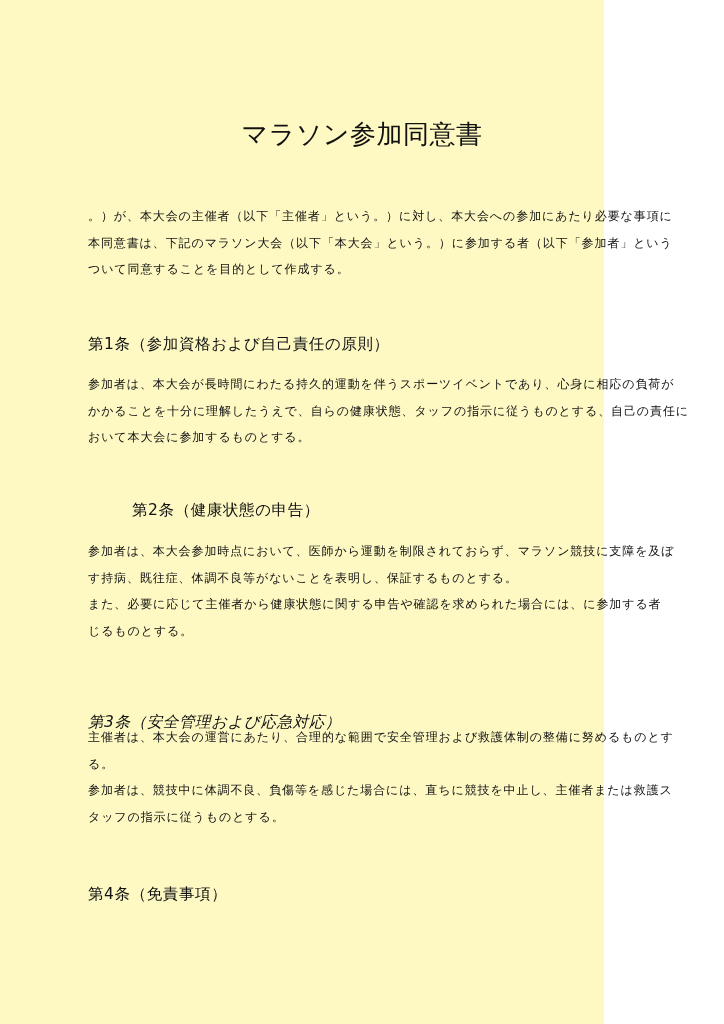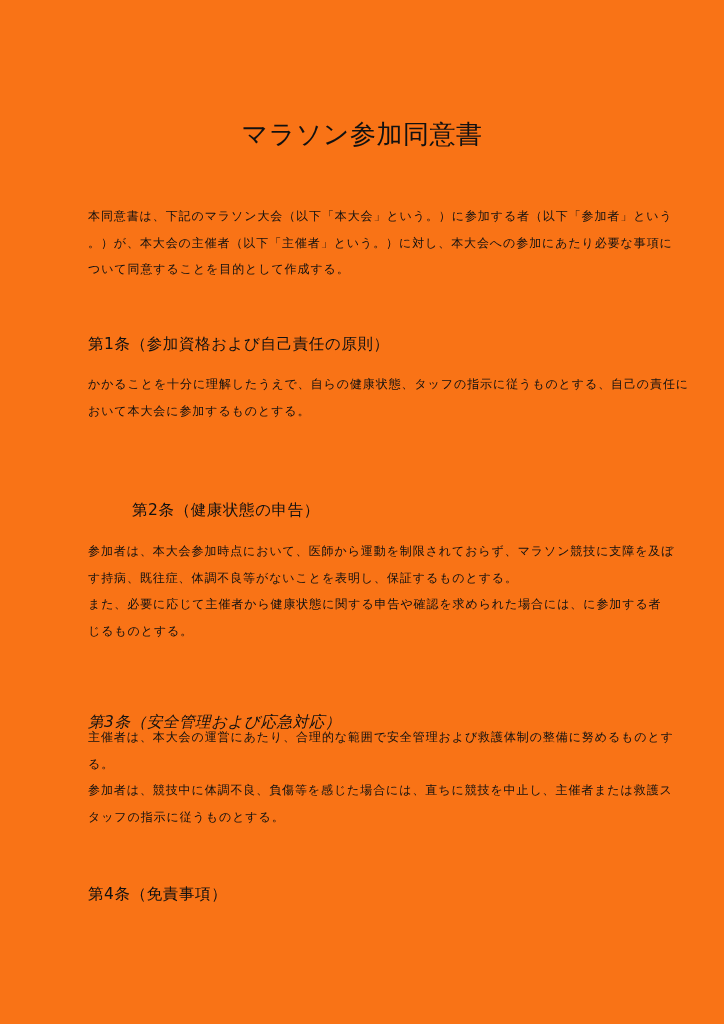--- a/index.html
+++ b/index.html
@@ -1,41 +1,42 @@
 <!DOCTYPE html>
 <html><head>
 <meta charset="utf-8">
 <style>
   html, body { margin: 0; padding: 0; background: #ffffff; }
   body { width: 724px; height: 1024px; position: relative; overflow: hidden;
          font-family: "DejaVu Sans", "Liberation Sans", sans-serif; color: #111111; }
-  .page { position: absolute; left: 0; top: 0; width: 724px; height: 1024px; background: #f97316; }
+  .page { position: absolute; left: 0; top: 0; width: 604px; height: 1024px; background: #fef9c3; }
   .title { position: absolute; top: 116px; left: 0; width: 724px; text-align: center;
            font-size: 26px; line-height: 36px; letter-spacing: 0.5px; color: #111; }
   .block { position: absolute; left: 88px; width: 560px; }
   .line { display: block; white-space: nowrap; font-size: 12px; line-height: 26.5px;
           letter-spacing: 0.9px; color: #111; }
   .heading { position: absolute; left: 88px; font-size: 15.5px; line-height: 22px;
              white-space: nowrap; letter-spacing: 0.6px; color: #111; }
 </style>
 </head>
 <body>
 
 <div class="page">
 
   <div class="title">マラソン参加同意書</div>
 
   <div class="block" style="top:203px;">
+    <span class="line">。）が、本大会の主催者（以下「主催者」という。）に対し、本大会への参加にあたり必要な事項に</span>
     <span class="line">本同意書は、下記のマラソン大会（以下「本大会」という。）に参加する者（以下「参加者」という</span>
-    <span class="line">。）が、本大会の主催者（以下「主催者」という。）に対し、本大会への参加にあたり必要な事項に</span>
     <span class="line">ついて同意することを目的として作成する。</span>
   </div>
 
   <div class="heading" style="top:333px;">第1条（参加資格および自己責任の原則）</div>
   <div class="block" style="top:371px;">
+    <span class="line">参加者は、本大会が長時間にわたる持久的運動を伴うスポーツイベントであり、心身に相応の負荷が</span>
     <span class="line">かかることを十分に理解したうえで、自らの健康状態、タッフの指示に従うものとする、自己の責任に</span>
     <span class="line">おいて本大会に参加するものとする。</span>
   </div>
 
   <div class="heading" style="top:499px;margin-left:44px;">第2条（健康状態の申告）</div>
   <div class="block" style="top:538px;">
     <span class="line">参加者は、本大会参加時点において、医師から運動を制限されておらず、マラソン競技に支障を及ぼ</span>
     <span class="line">す持病、既往症、体調不良等がないことを表明し、保証するものとする。</span>
     <span class="line">また、必要に応じて主催者から健康状態に関する申告や確認を求められた場合には、に参加する者</span>
     <span class="line">じるものとする。</span>

